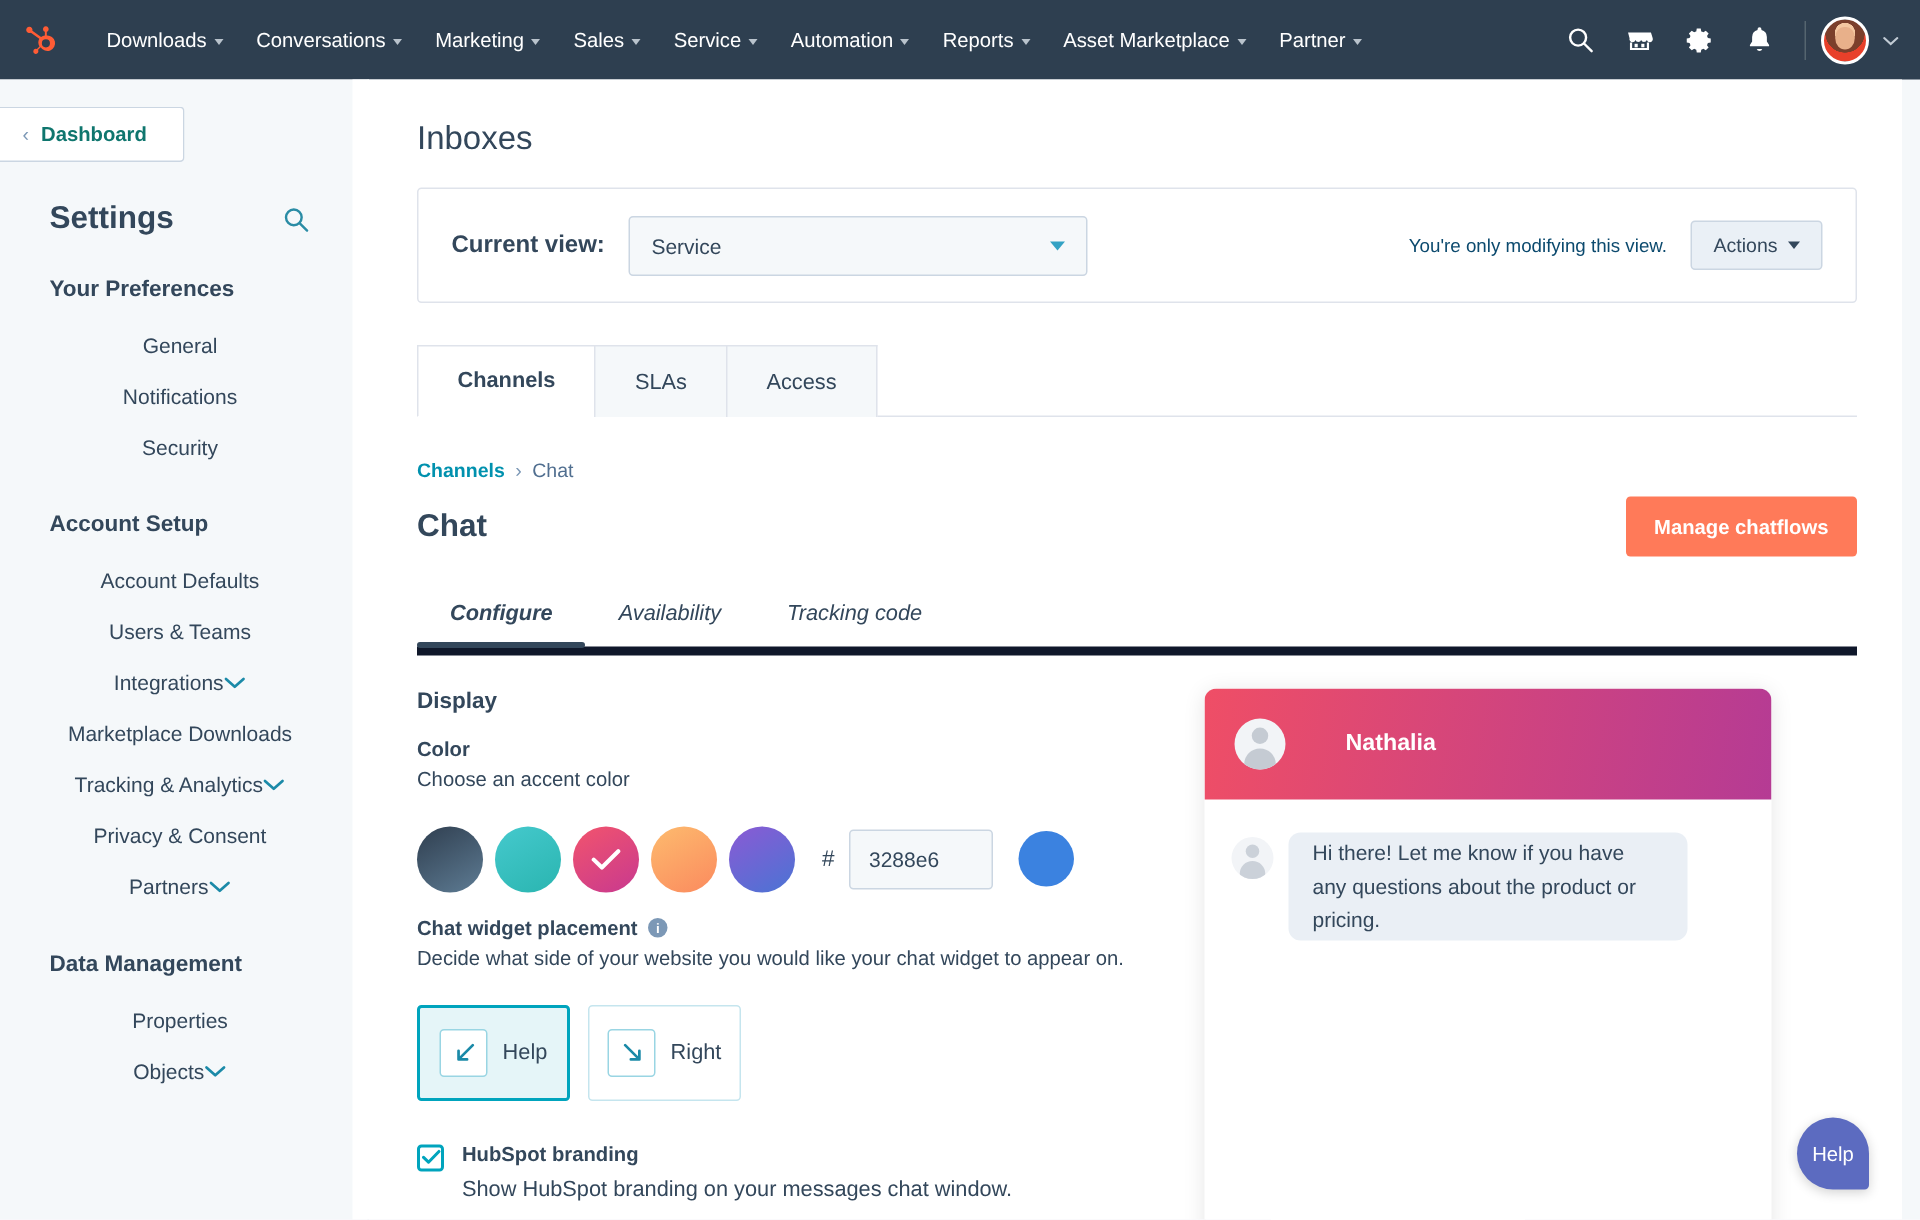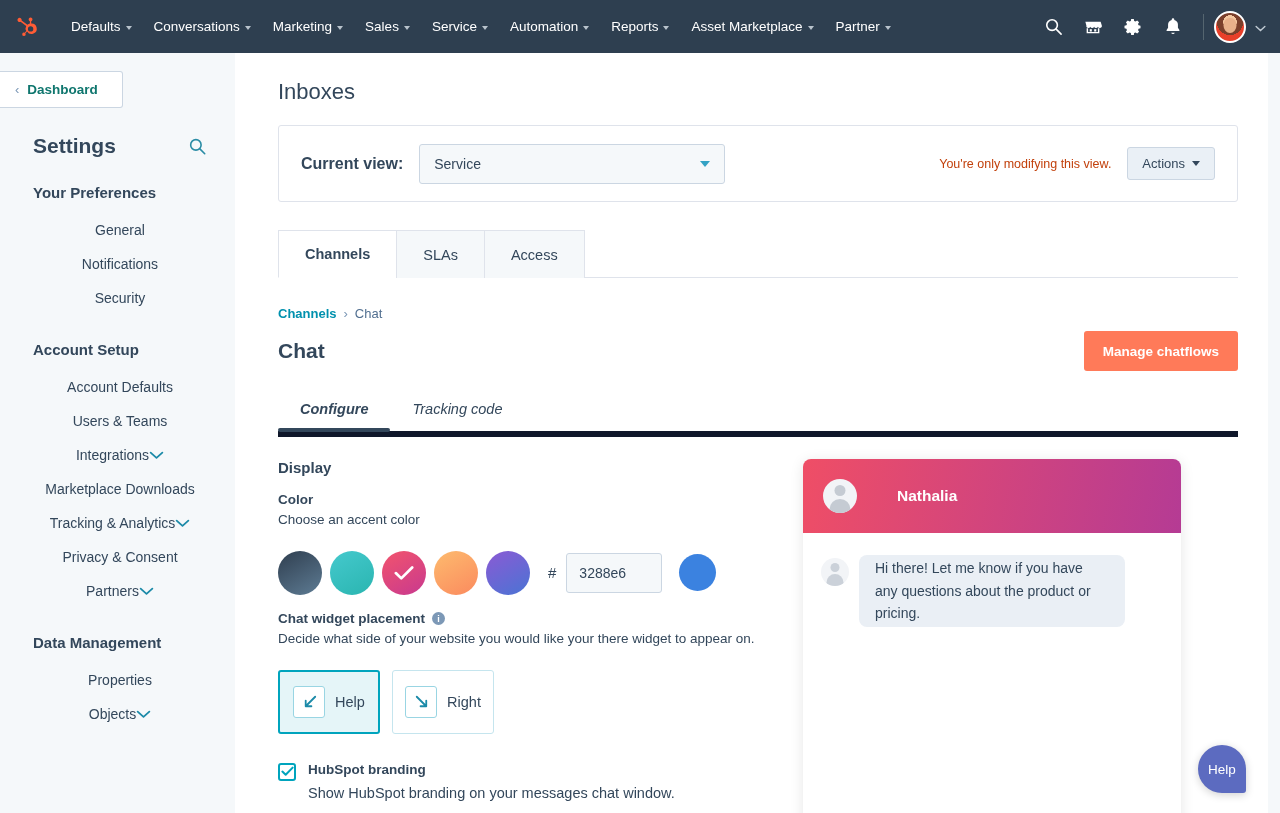--- a/index.html
+++ b/index.html
@@ -107,21 +107,21 @@
     width: 306px; height: 40px; background: #f5f8fa;
     border: 1px solid #cbd6e2; border-radius: 3px;
     display: flex; align-items: center; justify-content: space-between;
     padding: 0 14px; cursor: pointer;
   }
   #view-select .val { font-size: 14px; color: #33475b; }
   .sel-caret {
     width: 0; height: 0; border-left: 5px solid transparent;
     border-right: 5px solid transparent; border-top: 6px solid #33a2c4;
   }
-  #modify-note { margin-left: auto; font-size: 12.5px; color: #c2410c; margin-right: 16px; }
+  #modify-note { margin-left: auto; font-size: 12.5px; color: #0c4a6e; margin-right: 16px; }
   #actions-btn {
     height: 33px; padding: 0 14px; background: #eaf0f6;
     border: 1px solid #cbd6e2; border-radius: 3px;
     display: flex; align-items: center; gap: 7px; cursor: pointer;
   }
   #actions-btn .lbl { font-size: 13px; color: #33475b; }
   .btn-caret {
     width: 0; height: 0; border-left: 4px solid transparent;
     border-right: 4px solid transparent; border-top: 5px solid #33475b;
   }
@@ -284,21 +284,21 @@
 <body>
 
 <div id="topnav">
   <div id="logo-wrap">
     <svg class="hs-logo" viewBox="0 0 24 24">
       <path d="M16.2 8.6V6.2a1.9 1.9 0 1 0-1.3 0v2.4a5.4 5.4 0 0 0-2.5 1.1L6.6 5.5a2.1 2.1 0 1 0-1 1.3l5.6 4.1a5.2 5.2 0 0 0 .1 5.1l-1.7 1.7a1.7 1.7 0 1 0 .9 1a1.6 1.6 0 0 0-.1-.5l1.7-1.7a5.2 5.2 0 1 0 4.1-7.9zm-.6 8a2.7 2.7 0 1 1 2.7-2.7a2.7 2.7 0 0 1-2.7 2.7z" fill="#ff5c35"></path>
     </svg>
   </div>
   <div id="nav-items">
       <div class="nav-item">
-        <span>Defaults</span>
+        <span>Downloads</span>
         <span class="caret-down"></span>
       </div>
       <div class="nav-item">
         <span>Conversations</span>
         <span class="caret-down"></span>
       </div>
       <div class="nav-item">
         <span>Marketing</span>
         <span class="caret-down"></span>
       </div>
@@ -475,20 +475,21 @@
     <span class="crumb-cur">Chat</span>
   </div>
 
   <div id="chat-head-row">
     <div id="chat-title">Chat</div>
     <button id="manage-chatflows">Manage chatflows</button>
   </div>
 
   <div id="sub-tabs">
       <div class="stab active">Configure</div>
+      <div class="stab">Availability</div>
       <div class="stab">Tracking code</div>
     </div>
 
   <div id="body-split">
     <div id="left-col">
       <div class="h-display">Display</div>
       <div class="f-label">Color</div>
       <div class="f-help">Choose an accent color</div>
 
       <div id="swatches">
@@ -504,21 +505,21 @@
             <div class="swatch" style="background: linear-gradient(150deg, rgb(139, 90, 212), rgb(74, 116, 212));"></div>
           </div>
         <span id="hash">#</span>
         <input id="hex-input" value="3288e6" style="">
         <div id="hex-preview" style="background: rgb(59, 130, 224);"></div>
       </div>
 
       <div class="f-label">
         <span>Chat widget placement</span><span class="info-i">i</span>
       </div>
-      <div class="f-help">Decide what side of your website you would like your there widget to appear on.</div>
+      <div class="f-help">Decide what side of your website you would like your chat widget to appear on.</div>
 
       <div id="placement-opts">
           <div class="place-opt selected">
             <div class="place-icon">
               <svg width="19" height="19" viewBox="0 0 20 20" fill="none" stroke="#1b8aa8" stroke-width="1.9">
                 <path d="M16 5L6 15M6 15h6M6 15V9" stroke-linecap="round" stroke-linejoin="round"></path>
               </svg>
             </div>
             <span class="place-lbl">Help</span>
           </div>

